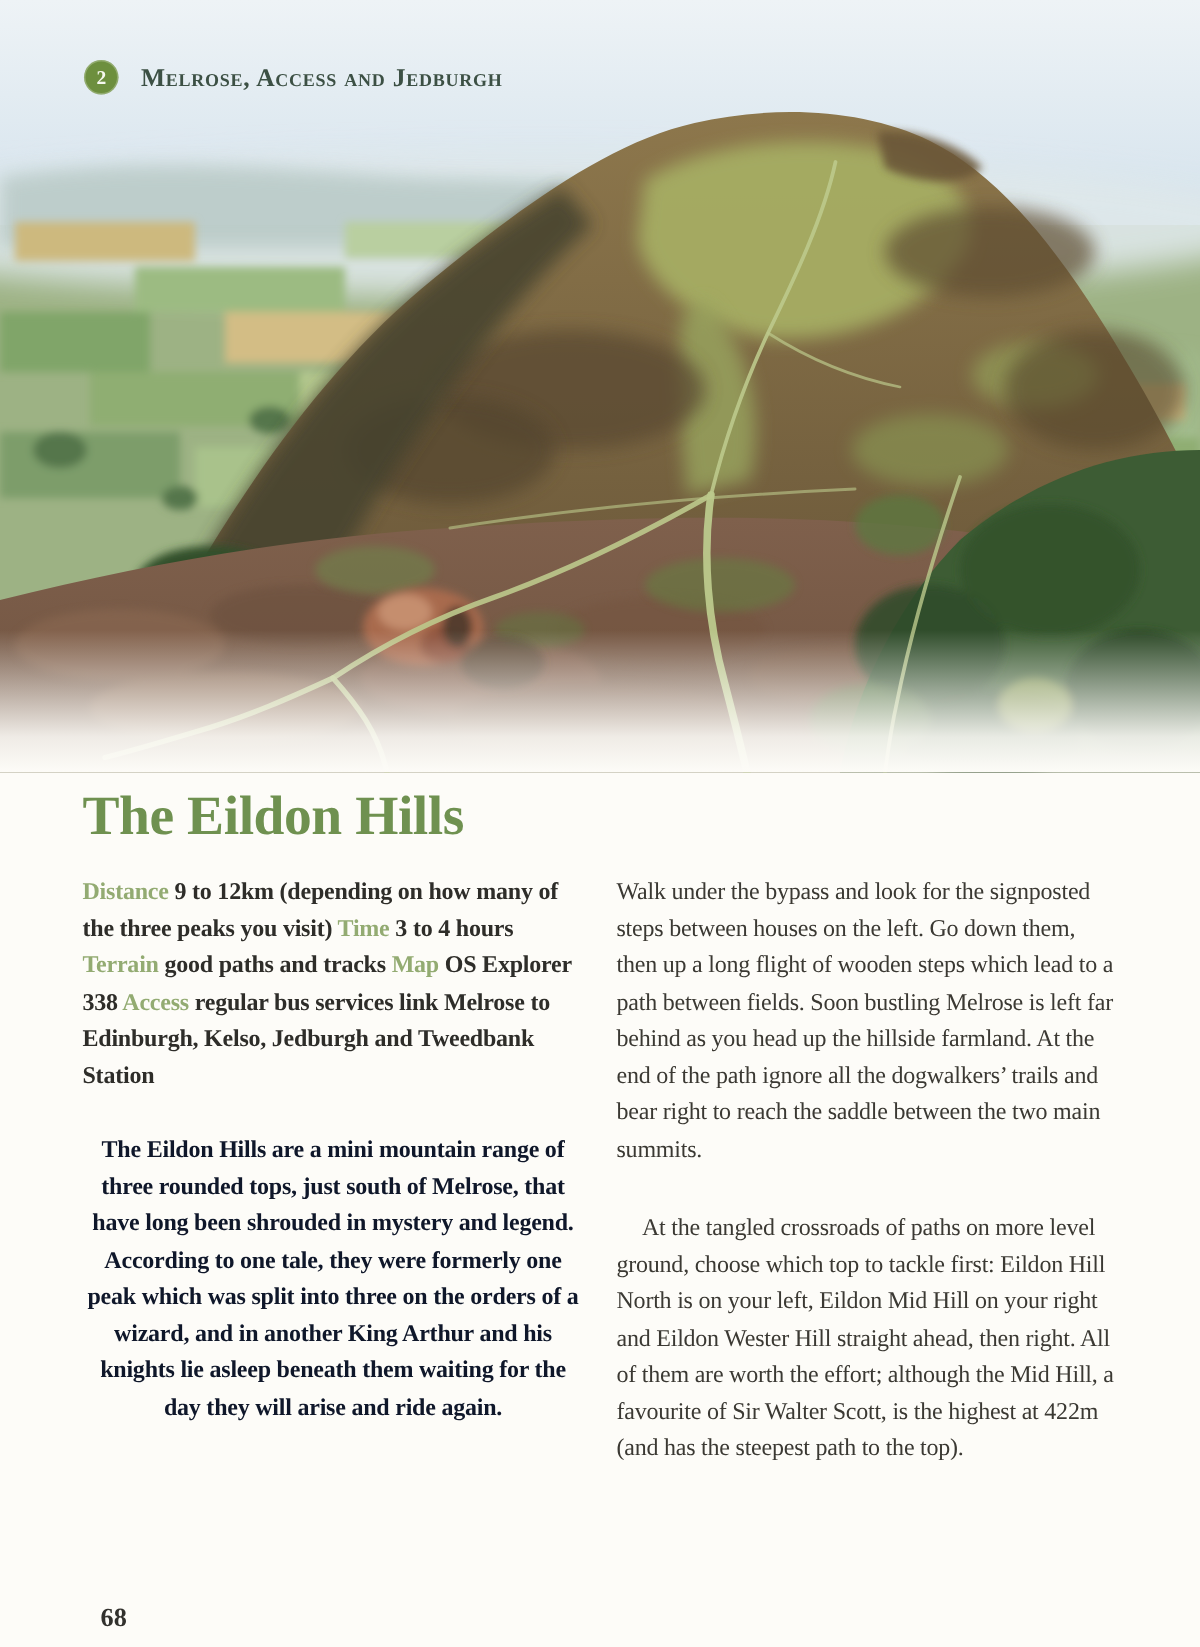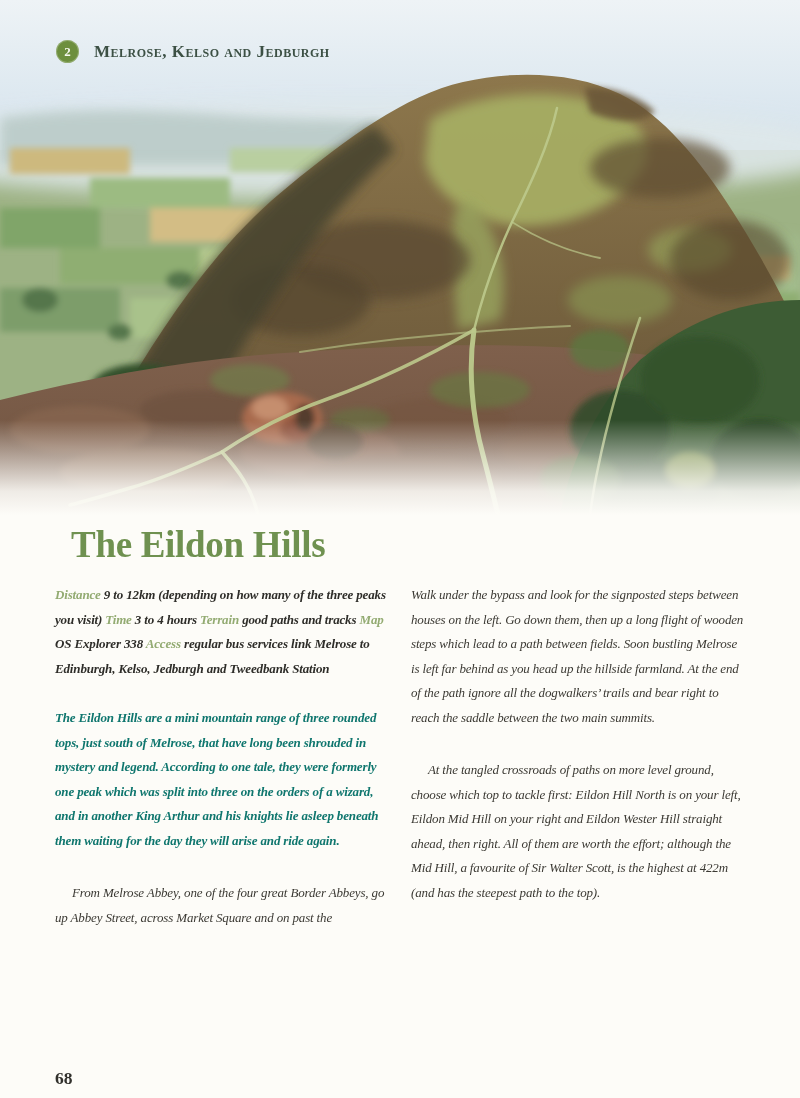--- a/index.html
+++ b/index.html
@@ -12,31 +12,31 @@
   
   .chapter-header{position:absolute;top:40px;left:56px;display:flex;align-items:center;}
   .badge{width:23px;height:23px;border-radius:50%;background:#6d8f3e;color:#f6f8ef;
          font-family:"Liberation Serif",serif;font-weight:700;font-size:13px;
          display:flex;align-items:center;justify-content:center;box-shadow:0 0 0 1px rgba(255,255,255,.25) inset;}
   .chapter-title{margin-left:15px;font-variant:small-caps;font-weight:600;font-size:17px;
                  letter-spacing:.5px;color:#3c5044;}
 
   
   .content{padding:11px 55px 0 55px;}
-  h1.page-title{margin:0 0 19px 16px;font-size:37px;line-height:38px;font-weight:700;
+  h1.page-title{margin:0 0 19px 0;font-size:37px;line-height:38px;font-weight:700;
                 color:#6f9150;letter-spacing:-.3px;}
   .columns{display:grid;grid-template-columns:1fr 1fr;column-gap:22px;}
-  .col p{margin:0;font-size:13px;line-height:24.5px;letter-spacing:-.15px;font-style:italic;}
+  .col p{margin:0;font-size:16px;line-height:24.5px;letter-spacing:-.15px;}
   p.walk-info{font-weight:700;color:#2e2d29;margin:0 0 25px 0;}
   p.walk-info .k{color:#93ab72;}
   .body-p{color:#3b3933;}
-  .body-p.bold{font-weight:700;color:#0f766e;}
+  .body-p.bold{font-weight:700;color:#0f172a;text-align:center;}
   .body-p.indent{text-indent:17px;margin-top:28px;}
 
-  .page-footer{position:absolute;left:55px;top:1068px;}
+  .page-footer{position:absolute;left:67px;top:1068px;}
   .page-number{font-size:17.5px;font-weight:700;color:#32312d;}
 </style>
 </head>
 <body>
 
 <div class="page">
 
   <div class="photo">
     <svg width="800" height="515" viewBox="0 0 800 515" preserveAspectRatio="none">
       <defs>
@@ -156,32 +156,31 @@
         <path d="M640,318 C625,362 608,418 598,468 C594,486 592,500 590,515" stroke-width="2.5" opacity=".8"></path>
         <path d="M300,352 C390,338 480,330 570,326" stroke-width="2" opacity=".6"></path>
         <path d="M512,222 C540,240 570,252 600,258" stroke-width="1.8" opacity=".7"></path>
       </g>
 
       <rect x="0" y="420" width="800" height="95" fill="url(#fadeG)"></rect>
     </svg>
 
     <header class="chapter-header">
       <span class="badge">2</span>
-      <span class="chapter-title">Melrose, Kelso and Jedburgh</span>
+      <span class="chapter-title">Melrose, Access and Jedburgh</span>
     </header>
   </div>
 
   <main class="content">
     <h1 class="page-title">The Eildon Hills</h1>
     <div class="columns">
       <div class="col col-left">
         <p class="walk-info" id="walk-info"><span class="k">Distance</span> <span class="v">9 to 12km (depending on how many of the three peaks you visit)</span> <span class="k">Time</span> <span class="v">3 to 4 hours</span> <span class="k">Terrain</span> <span class="v">good paths and tracks</span> <span class="k">Map</span> <span class="v">OS Explorer 338</span> <span class="k">Access</span> <span class="v">regular bus services link Melrose to Edinburgh, Kelso, Jedburgh and Tweedbank Station</span> </p>
         <div id="left-paras">
             <p class="body-p bold">The Eildon Hills are a mini mountain range of three rounded tops, just south of Melrose, that have long been shrouded in mystery and legend. According to one tale, they were formerly one peak which was split into three on the orders of a wizard, and in another King Arthur and his knights lie asleep beneath them waiting for the day they will arise and ride again.</p>
-            <p class="body-p indent">From Melrose Abbey, one of the four great Border Abbeys, go up Abbey Street, across Market Square and on past the</p>
           </div>
       </div>
       <div class="col col-right" id="right-paras">
           <p class="body-p">Walk under the bypass and look for the signposted steps between houses on the left. Go down them, then up a long flight of wooden steps which lead to a path between fields. Soon bustling Melrose is left far behind as you head up the hillside farmland. At the end of the path ignore all the dogwalkers’ trails and bear right to reach the saddle between the two main summits.</p>
           <p class="body-p indent">At the tangled crossroads of paths on more level ground, choose which top to tackle first: Eildon Hill North is on your left, Eildon Mid Hill on your right and Eildon Wester Hill straight ahead, then right. All of them are worth the effort; although the Mid Hill, a favourite of Sir Walter Scott, is the highest at 422m (and has the steepest path to the top).</p>
         </div>
     </div>
   </main>
 
   <footer class="page-footer">

